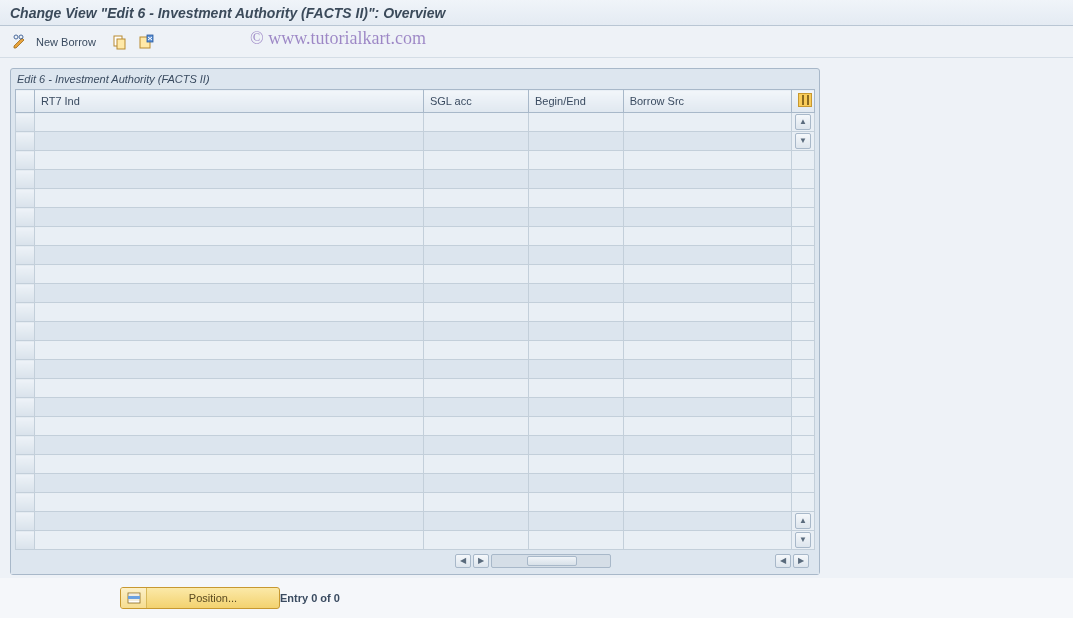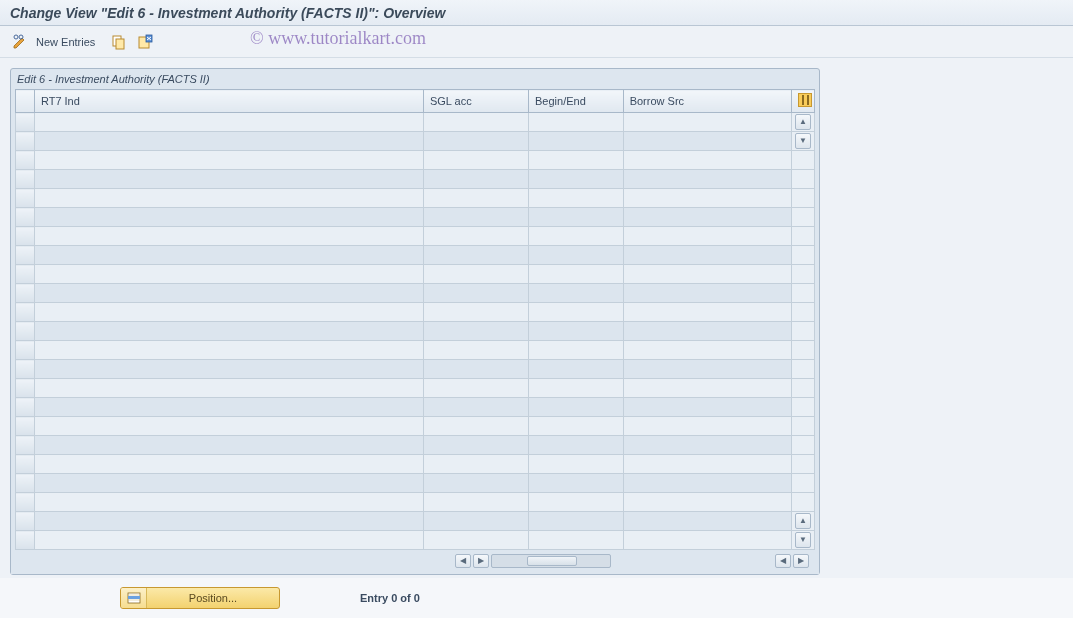--- a/index.html
+++ b/index.html
@@ -233,21 +233,20 @@
     }
     .bottom-bar {
       position: absolute;
       left: 0;
       right: 0;
       bottom: 0;
       height: 40px;
       padding: 8px 120px;
       display: flex;
       align-items: center;
-      gap: 80px;
       background: #f5f7fa;
     }
     .position-btn {
       display: flex;
       align-items: center;
       height: 22px;
       width: 160px;
       background: linear-gradient(to bottom, #fbe9a8, #f3d26f);
       border: 1px solid #c79830;
       border-radius: 3px;
@@ -287,21 +286,21 @@
 </div>
 
 <div class="toolbar">
   <button class="toolbar-btn" title="Change/Display">
     <svg class="svg-icon" width="16" height="16" viewBox="0 0 16 16">
       <path d="M2 12 L10 4 L12 6 L4 14 L2 14 Z" fill="#e8a33d" stroke="#9c6a1b" stroke-width="0.8"></path>
       <circle cx="4" cy="3" r="2" fill="none" stroke="#4a6a9c" stroke-width="1"></circle>
       <circle cx="9" cy="3" r="2" fill="none" stroke="#4a6a9c" stroke-width="1"></circle>
     </svg>
   </button>
-  <span class="toolbar-text">New Entries</span>
+  <span class="toolbar-text">New Borrow</span>
   <button class="toolbar-btn" title="Copy As">
     <svg class="svg-icon" width="16" height="16" viewBox="0 0 16 16">
       <rect x="2" y="2" width="8" height="10" fill="#fff" stroke="#b88a30" stroke-width="1"></rect>
       <rect x="5" y="5" width="8" height="10" fill="#ffe9a8" stroke="#b88a30" stroke-width="1"></rect>
     </svg>
   </button>
   <button class="toolbar-btn" title="Delete">
     <svg class="svg-icon" width="16" height="16" viewBox="0 0 16 16">
       <rect x="2" y="3" width="10" height="11" fill="#ffe9a8" stroke="#b88a30" stroke-width="1"></rect>
       <rect x="9" y="1" width="6" height="7" fill="#5a8fd6" stroke="#2a5a9c" stroke-width="0.8"></rect>

